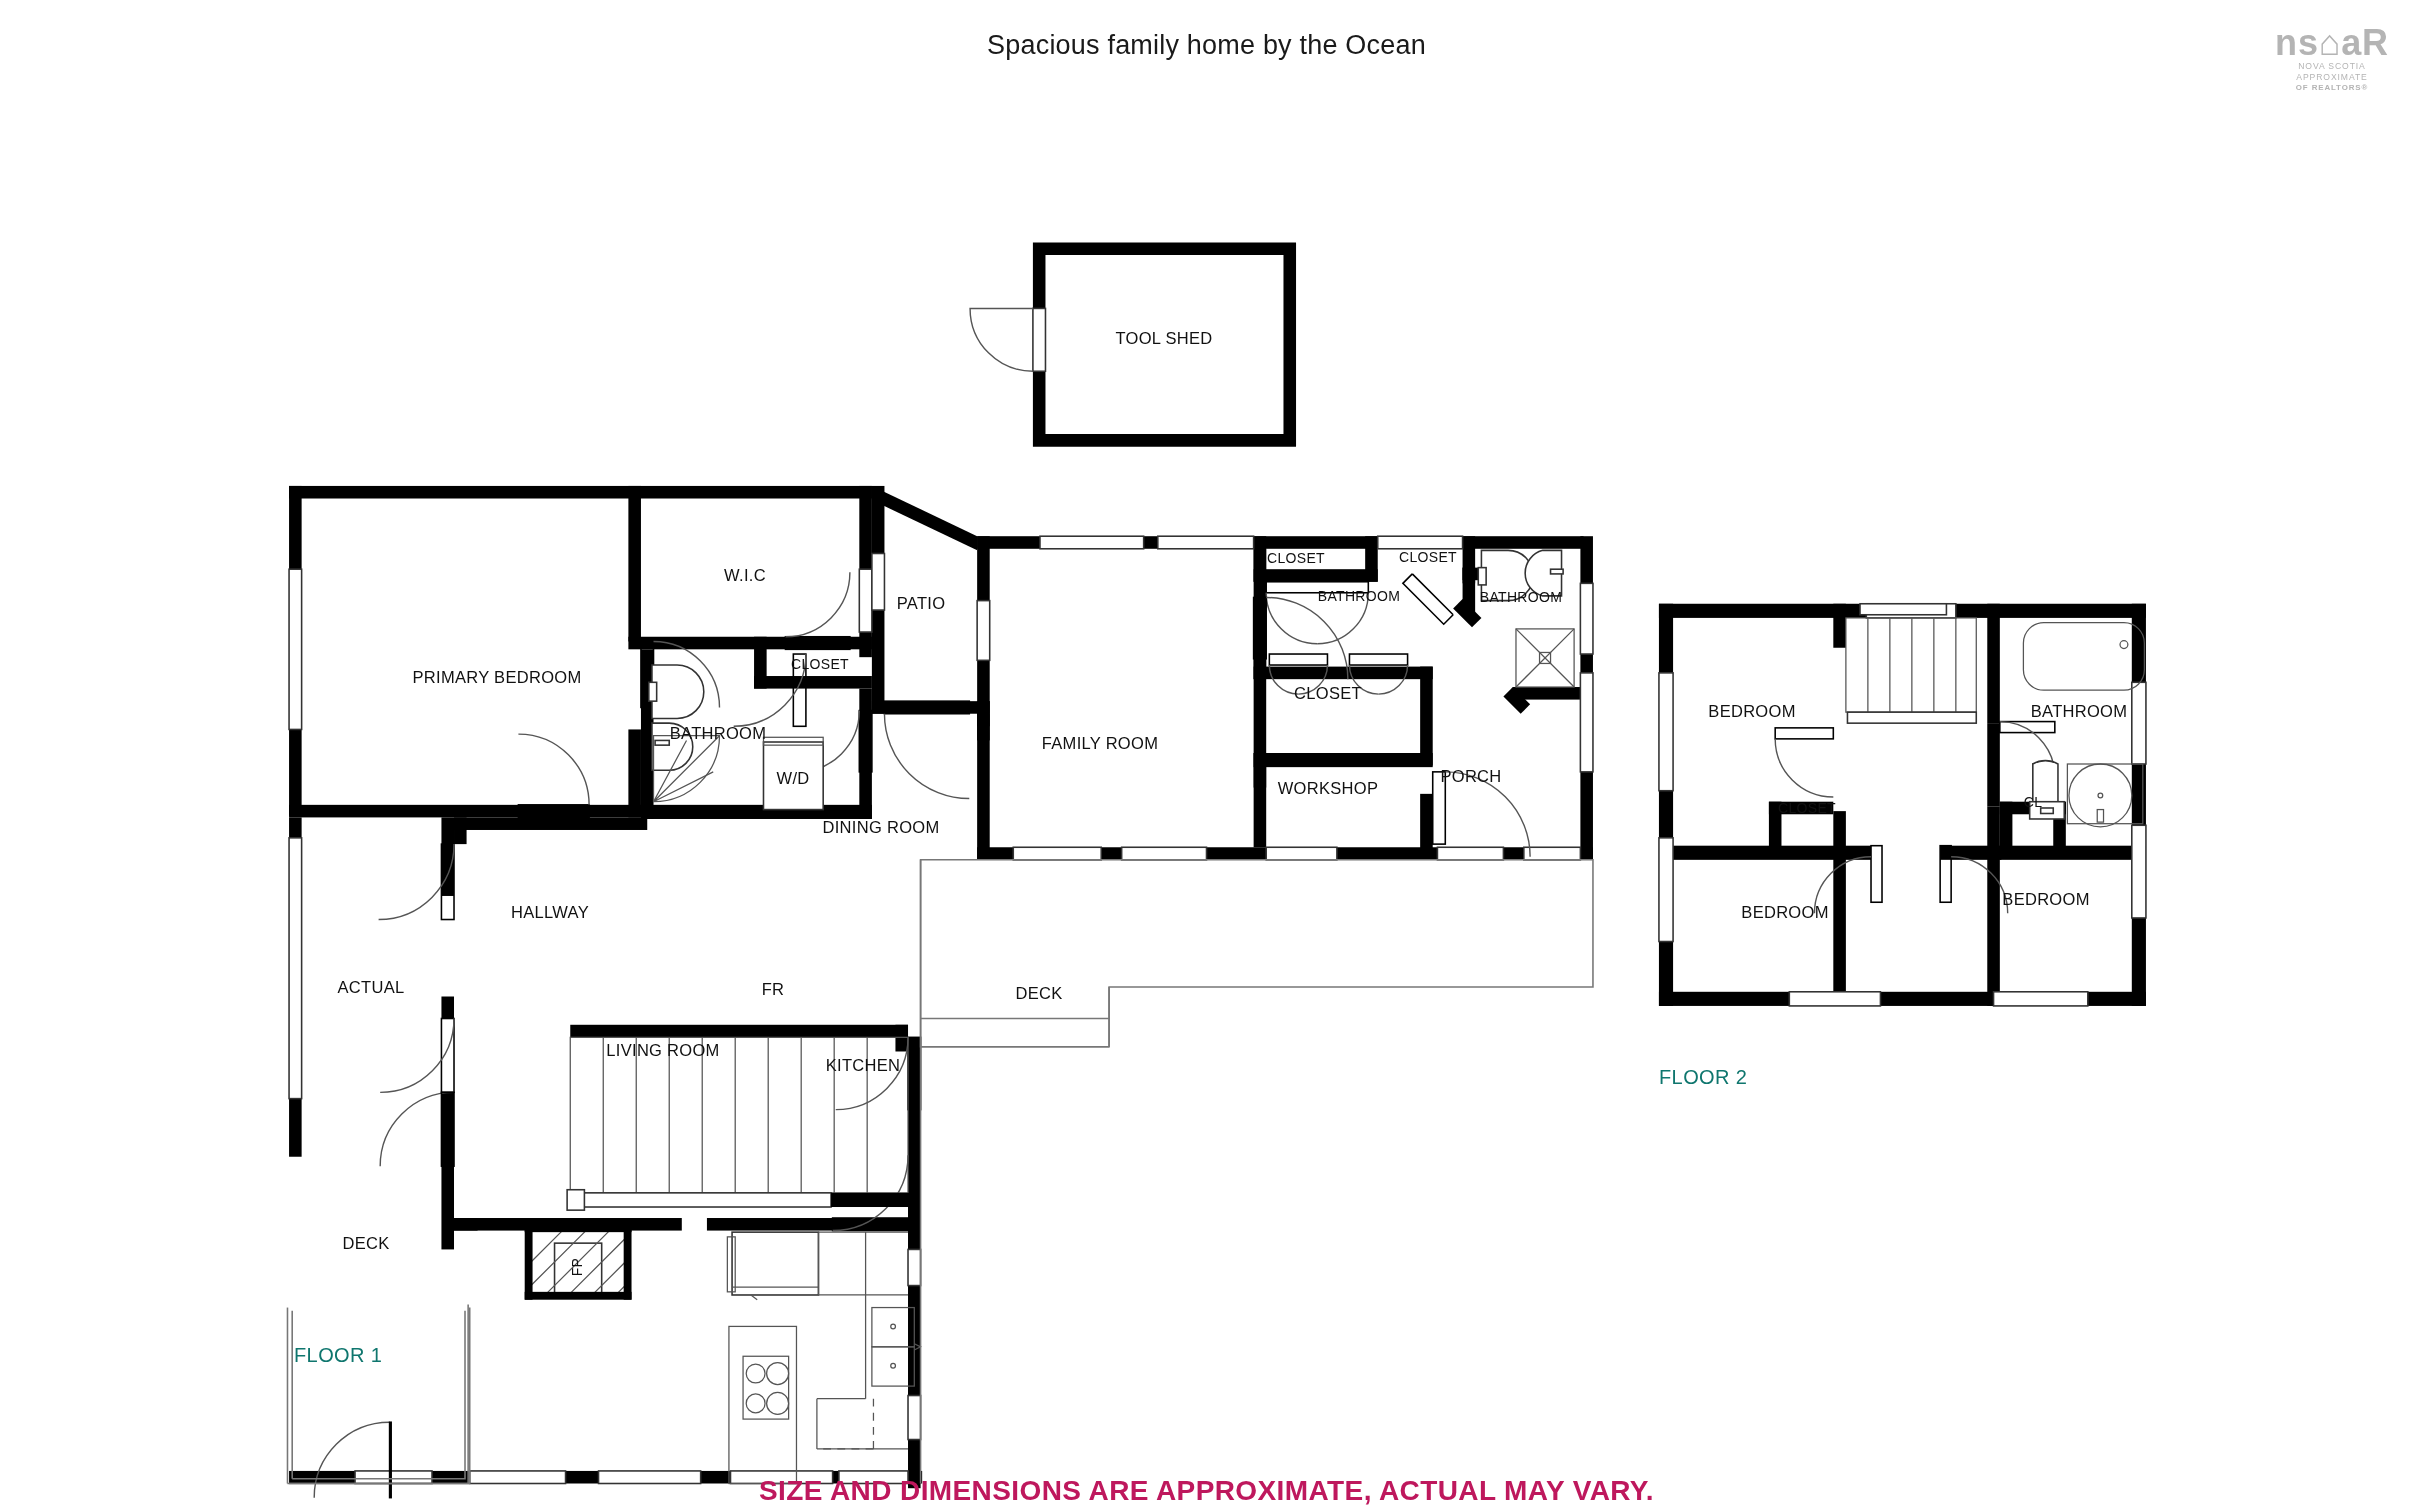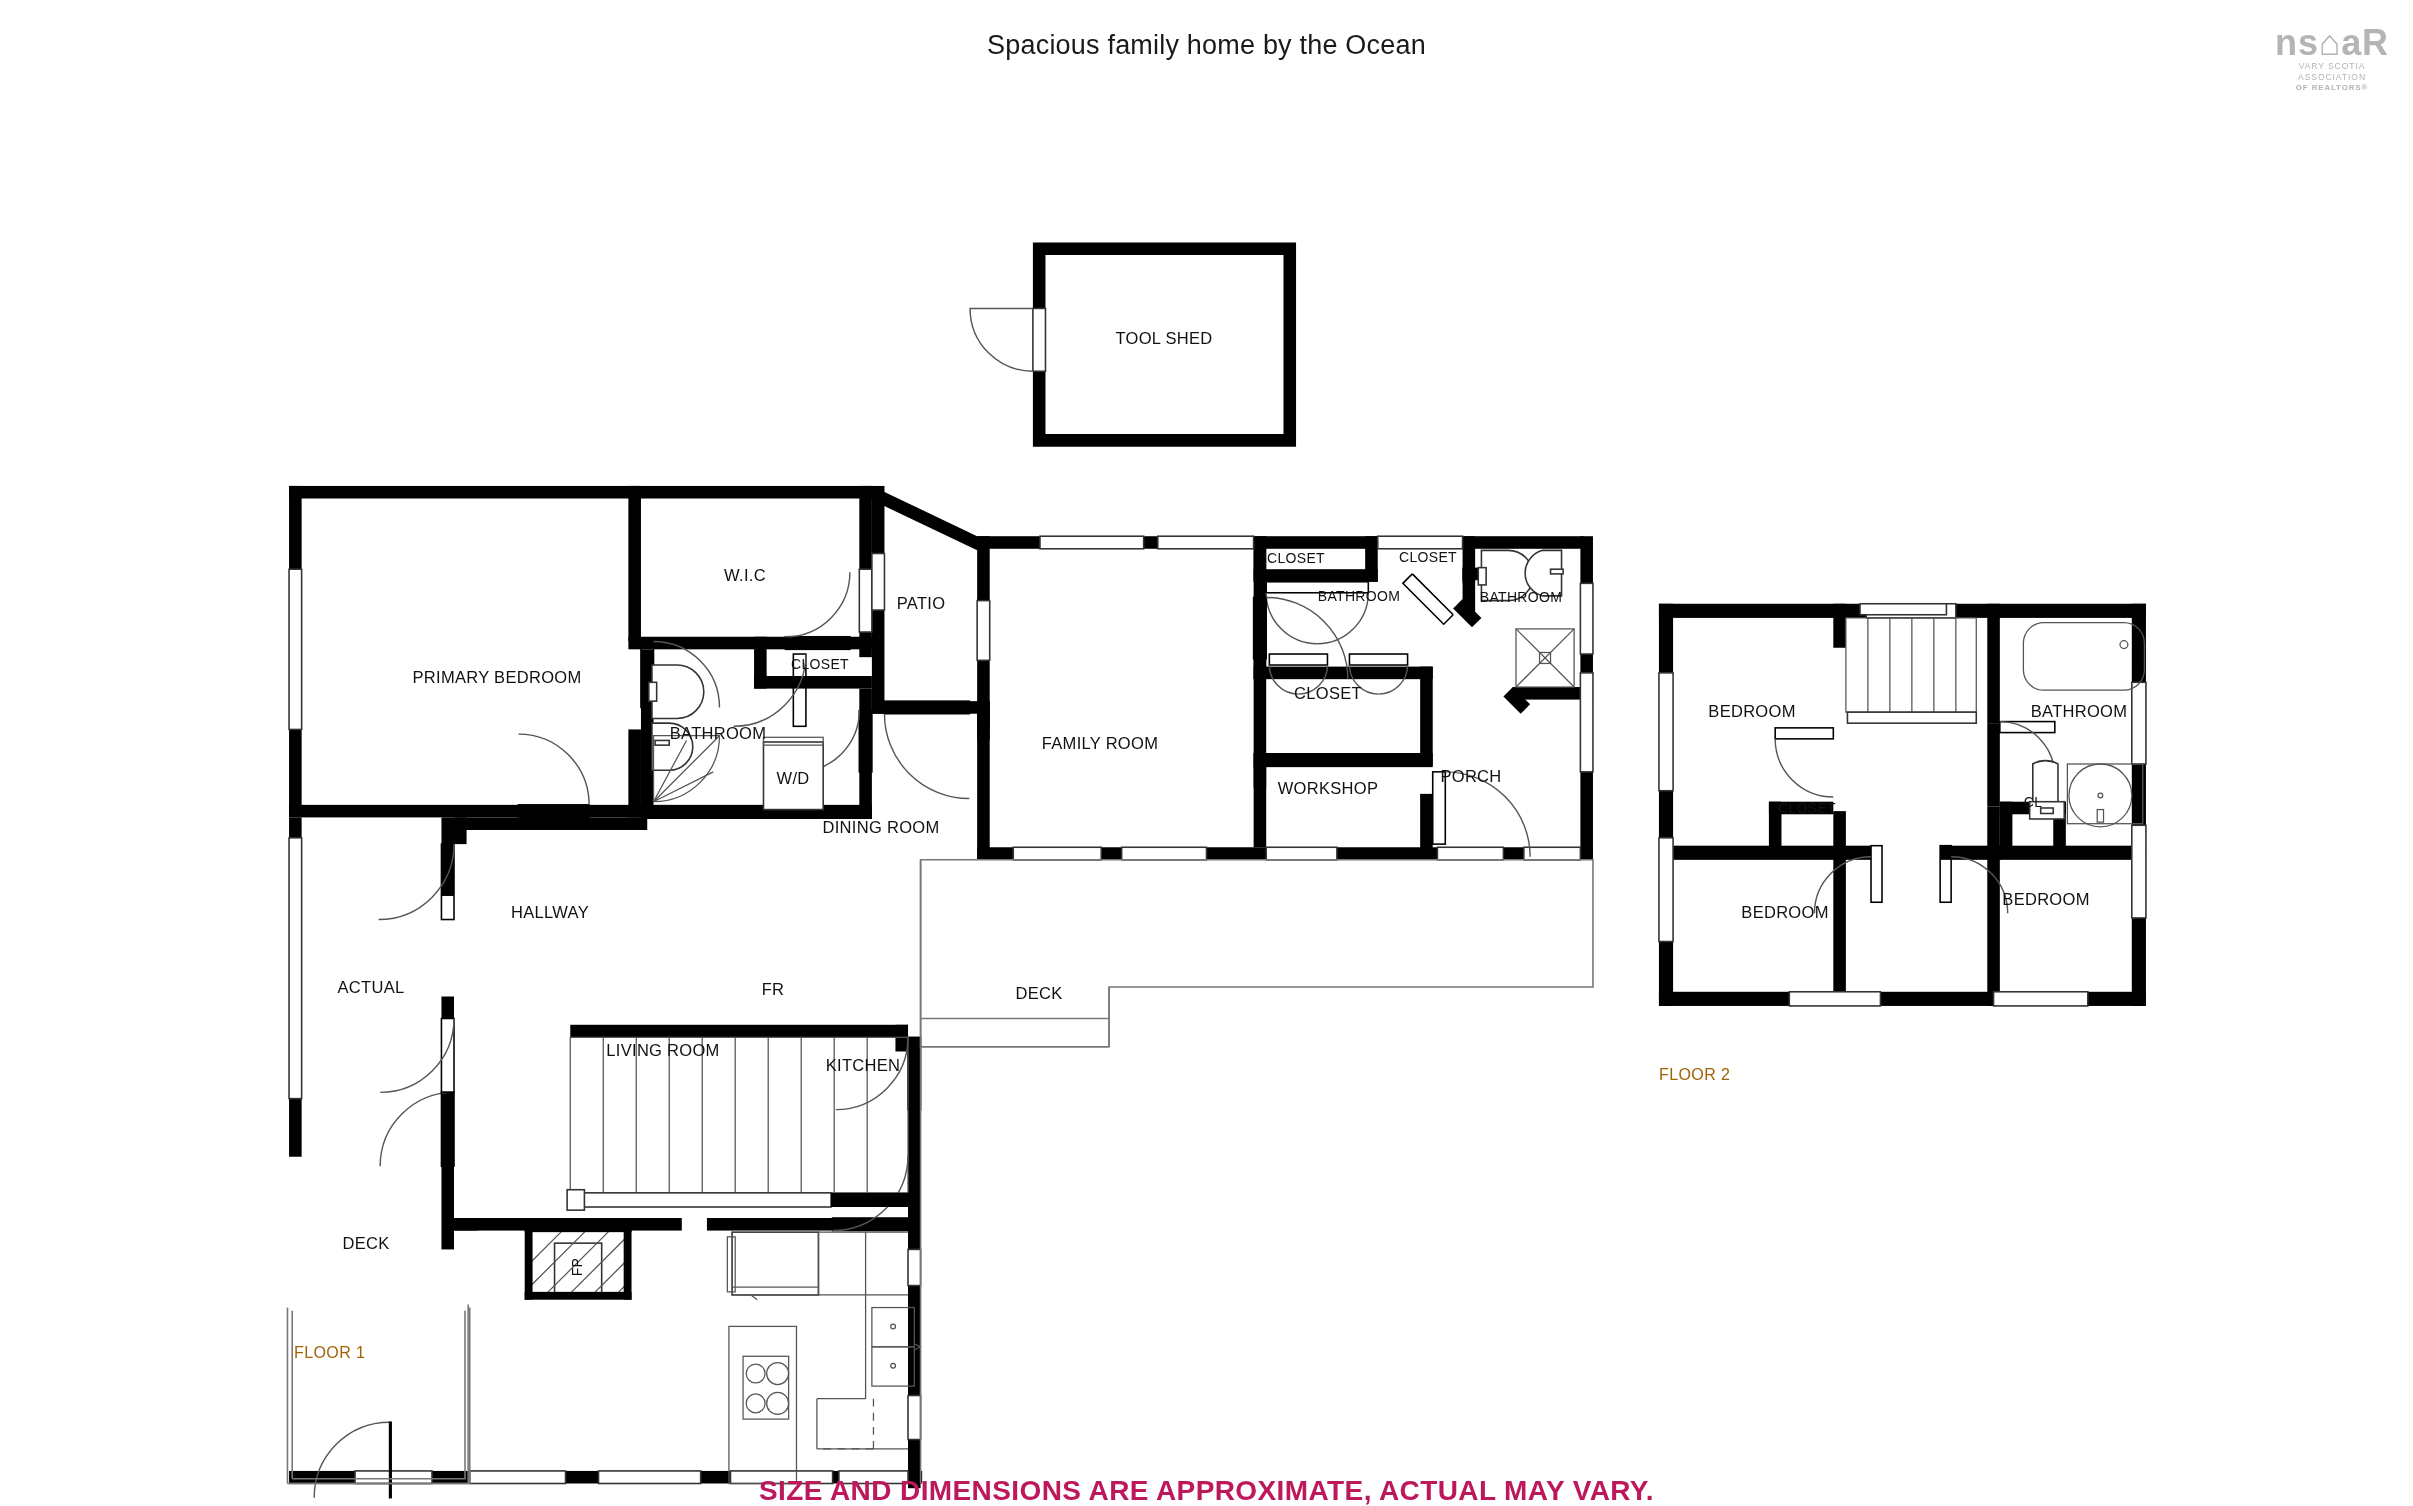--- a/index.html
+++ b/index.html
@@ -72,22 +72,22 @@
   .logo .sub2 {
     display: block;
     font-size: 7.9px;
     letter-spacing: 0.9px;
     line-height: 9.4px;
     font-weight: bold;
     font-family: "Liberation Sans", sans-serif;
   }
   .floor-label {
     position: absolute;
-    font-size: 16px;
-    color: #a16207;
+    font-size: 20px;
+    color: #0f766e;
     letter-spacing: 0.4px;
     font-family: "Liberation Sans", sans-serif;
     white-space: nowrap;
   }
   .rlabel {
     position: absolute;
     font-size: 16.5px;
     color: #111;
     letter-spacing: 0.3px;
     white-space: nowrap;
@@ -115,21 +115,21 @@
 </style>
 </head>
 <body>
 
 <div id="stage">
 
   <div class="title">Spacious family home by the Ocean</div>
 
   <div class="logo">
     <span class="wordmark">ns⌂aR</span>
-    <span class="sub1">VARY SCOTIA ASSOCIATION</span>
+    <span class="sub1">NOVA SCOTIA APPROXIMATE</span>
     <span class="sub2">OF REALTORS®</span>
   </div>
 
   <svg class="plan" viewBox="0 0 3072 1918">
 
     <g>
       <path class="w" d="M1315,288 H1650 V548 H1315 Z M1331,304 H1634 V532 H1331 Z" fill-rule="evenodd"></path>
       <rect class="win" x="1315" y="372" width="16" height="80"></rect>
       <path class="swing" d="M1315,372 H1235 A80,80 0 0 0 1315,452"></path>
     </g>

